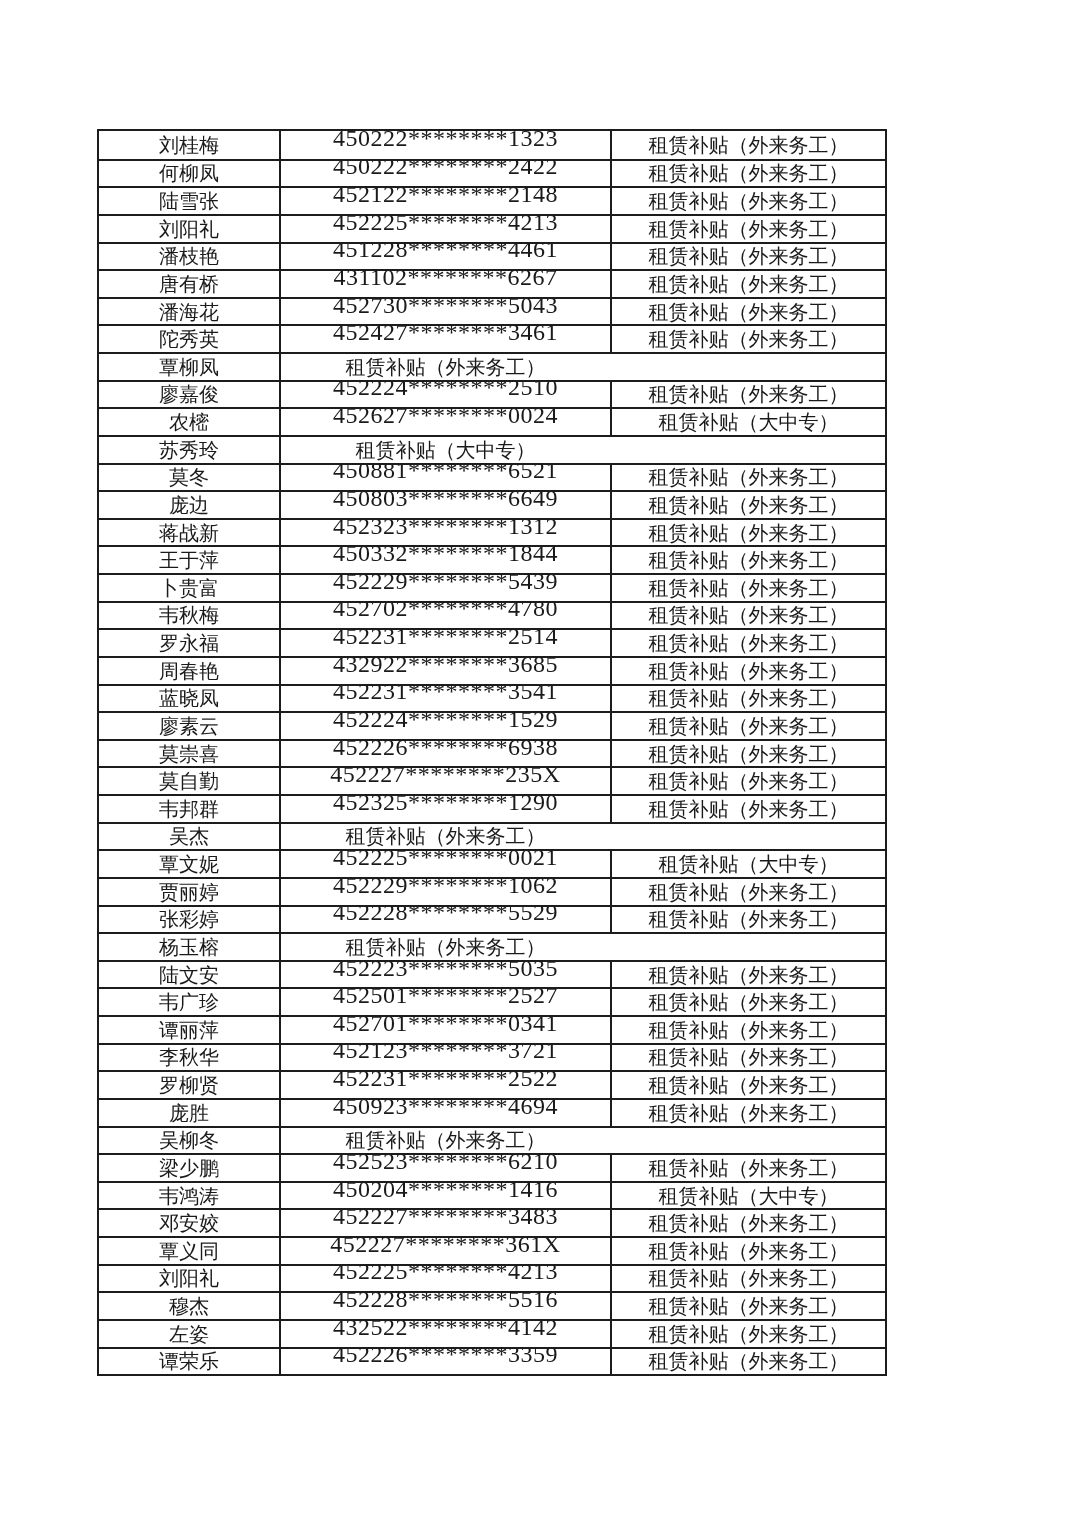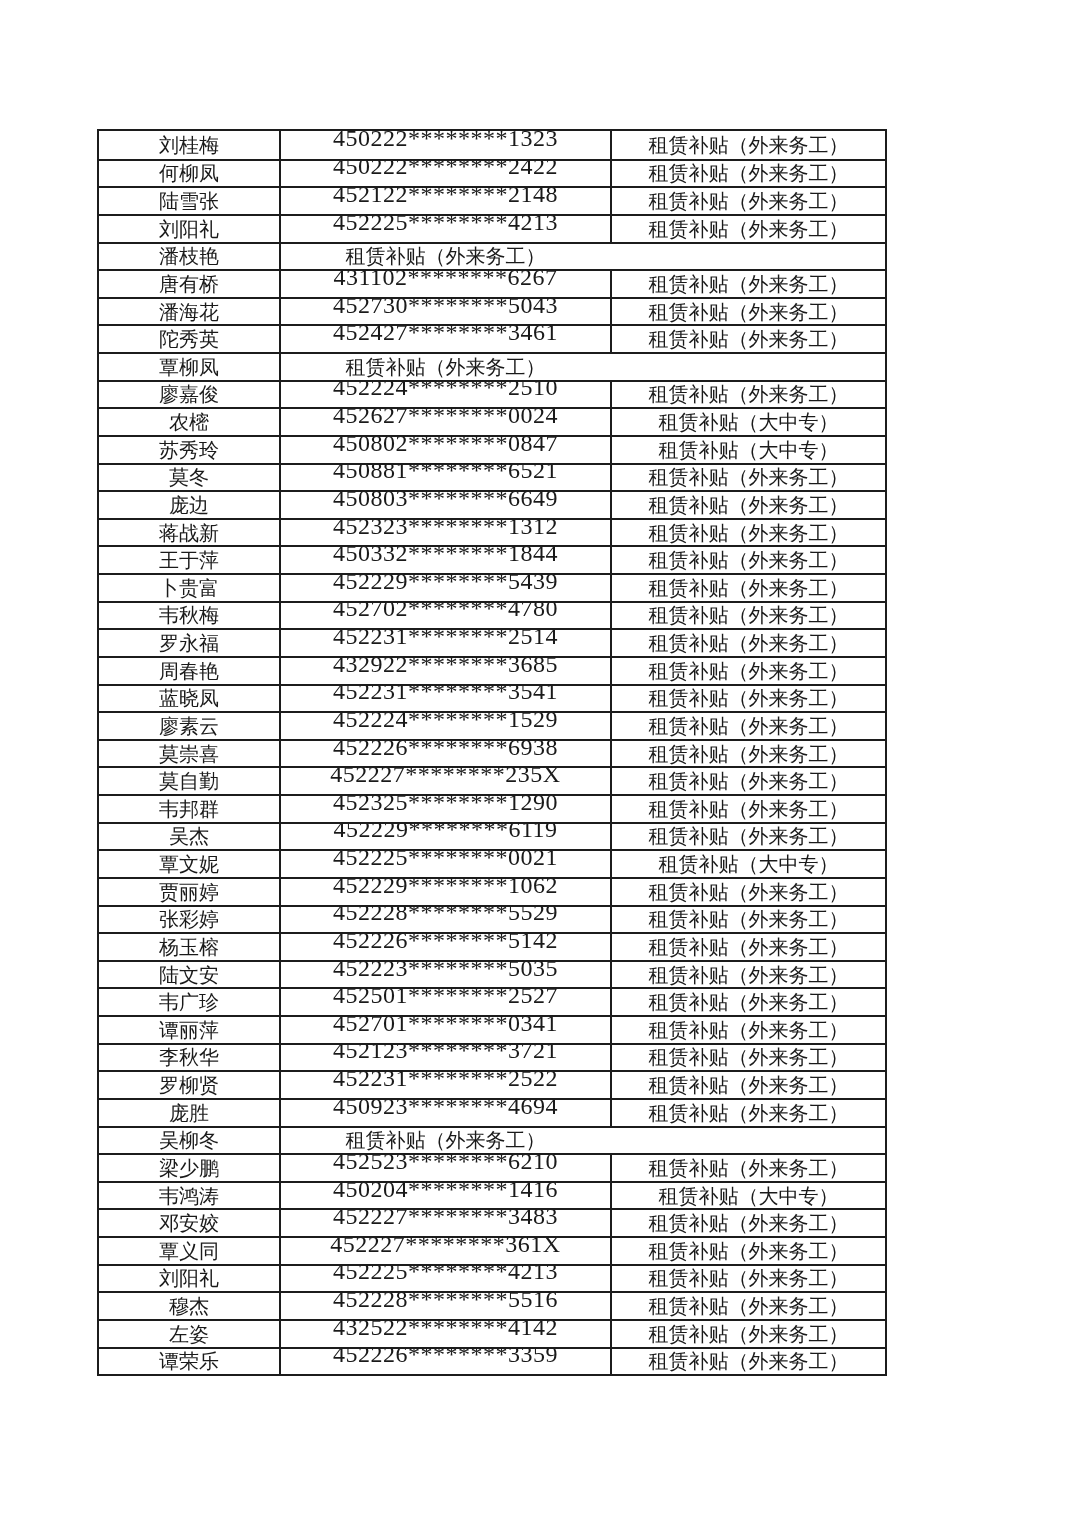--- a/index.html
+++ b/index.html
@@ -87,20 +87,21 @@
       </div>
 
       <div class="row">
         <div class="cell c-name">刘阳礼</div>
         <div class="cell c-id">452225********4213</div>
         <div class="cell c-type">租赁补贴（外来务工）</div>
       </div>
 
       <div class="row">
         <div class="cell c-name">潘枝艳</div>
+        <div class="cell c-id">451228********4461</div>
         <div class="cell c-type">租赁补贴（外来务工）</div>
       </div>
 
       <div class="row">
         <div class="cell c-name">唐有桥</div>
         <div class="cell c-id">431102********6267</div>
         <div class="cell c-type">租赁补贴（外来务工）</div>
       </div>
 
       <div class="row">
@@ -127,21 +128,20 @@
       </div>
 
       <div class="row">
         <div class="cell c-name">农樒</div>
         <div class="cell c-id">452627********0024</div>
         <div class="cell c-type">租赁补贴（大中专）</div>
       </div>
 
       <div class="row">
         <div class="cell c-name">苏秀玲</div>
-        <div class="cell c-id">450802********0847</div>
         <div class="cell c-type">租赁补贴（大中专）</div>
       </div>
 
       <div class="row">
         <div class="cell c-name">莫冬</div>
         <div class="cell c-id">450881********6521</div>
         <div class="cell c-type">租赁补贴（外来务工）</div>
       </div>
 
       <div class="row">
@@ -211,21 +211,20 @@
       </div>
 
       <div class="row">
         <div class="cell c-name">韦邦群</div>
         <div class="cell c-id">452325********1290</div>
         <div class="cell c-type">租赁补贴（外来务工）</div>
       </div>
 
       <div class="row">
         <div class="cell c-name">吴杰</div>
-        <div class="cell c-id">452229********6119</div>
         <div class="cell c-type">租赁补贴（外来务工）</div>
       </div>
 
       <div class="row">
         <div class="cell c-name">覃文妮</div>
         <div class="cell c-id">452225********0021</div>
         <div class="cell c-type">租赁补贴（大中专）</div>
       </div>
 
       <div class="row">
@@ -235,21 +234,20 @@
       </div>
 
       <div class="row">
         <div class="cell c-name">张彩婷</div>
         <div class="cell c-id">452228********5529</div>
         <div class="cell c-type">租赁补贴（外来务工）</div>
       </div>
 
       <div class="row">
         <div class="cell c-name">杨玉榕</div>
-        <div class="cell c-id">452226********5142</div>
         <div class="cell c-type">租赁补贴（外来务工）</div>
       </div>
 
       <div class="row">
         <div class="cell c-name">陆文安</div>
         <div class="cell c-id">452223********5035</div>
         <div class="cell c-type">租赁补贴（外来务工）</div>
       </div>
 
       <div class="row">

